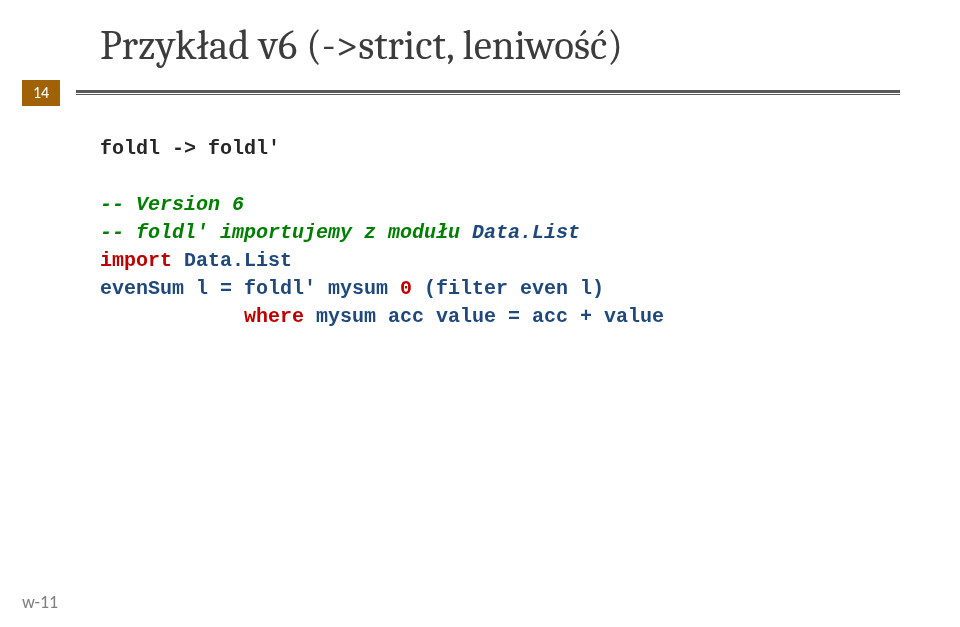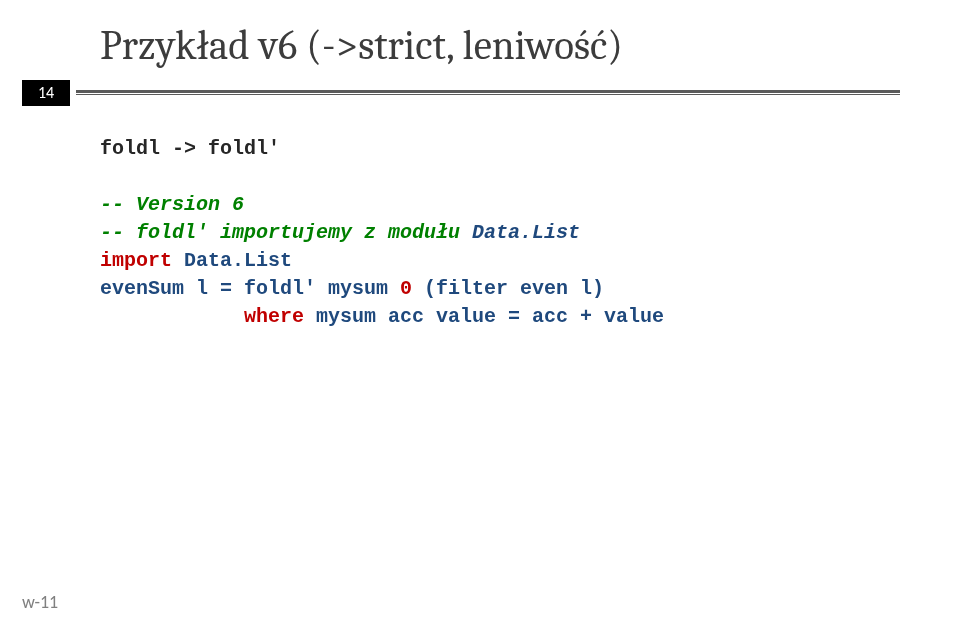--- a/index.html
+++ b/index.html
@@ -29,23 +29,23 @@
     position: absolute;
     left: 0;
     right: 60px;
     top: 80px;
     height: 26px;
   }
   .page-box {
     position: absolute;
     left: 22px;
     top: 0;
-    width: 48px;
+    width: 38px;
     height: 26px;
-    background: #000000;
+    background: #a16207;
     color: #ffffff;
     font-size: 16px;
     text-align: center;
     line-height: 26px;
     font-family: "Calibri", Arial, sans-serif;
   }
   .hr-wrap {
     position: absolute;
     left: 76px;
     right: 0;

